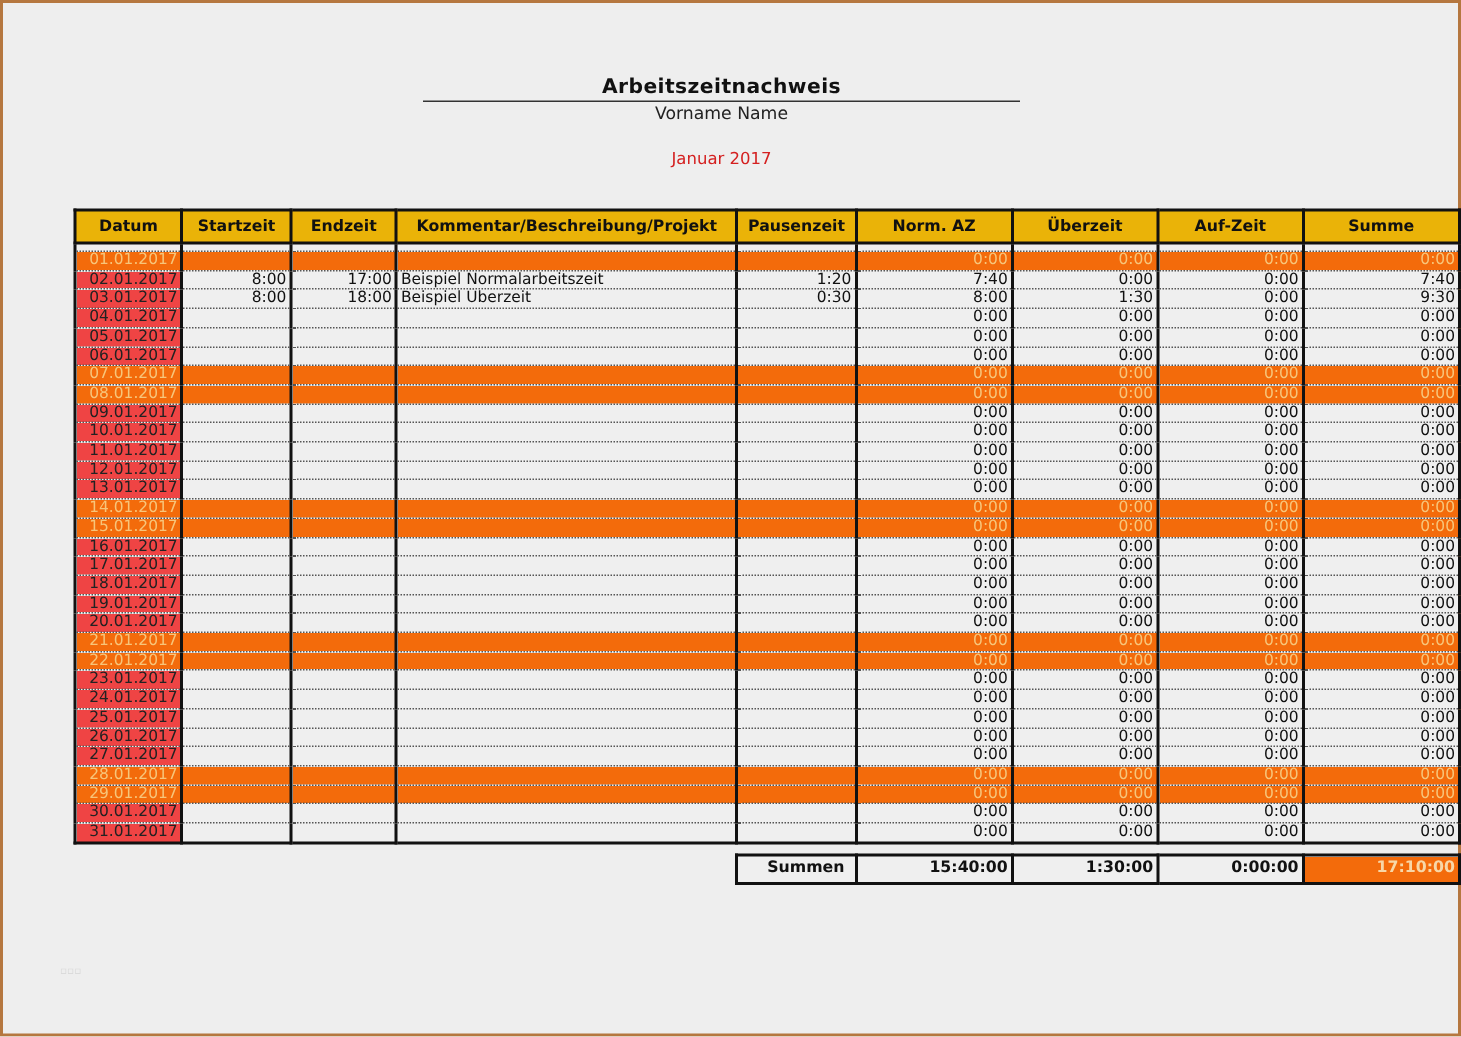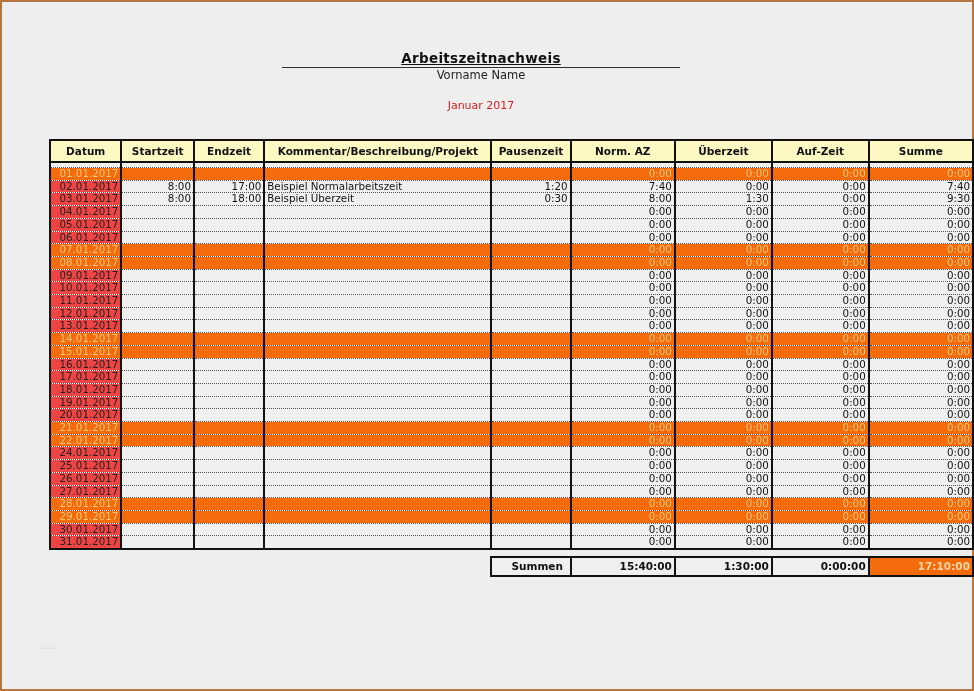--- a/index.html
+++ b/index.html
@@ -8,21 +8,21 @@
     background:#eeeeee;
     font-family:"DejaVu Sans", "Liberation Sans", sans-serif;
     position:relative;
   }
   .frame {
     position:absolute; left:0; top:0; width:970px; height:687px;
     border:2px solid #b5773f;
     background:#eeeeee;
   }
   .title-block { position:absolute; left:282px; top:50px; width:398px; text-align:center; }
-  .doc-title { font-size:13.5px; font-weight:bold; color:#111; letter-spacing:0.3px; height:16px; line-height:16px;text-decoration:underline; }
+  .doc-title { font-size:13.5px; font-weight:bold; color:#111; letter-spacing:0.3px; height:16px; line-height:16px; }
   .title-rule { border-top:1px solid #333; margin-top:1px; }
   .doc-name { font-size:11.5px; color:#222; line-height:14px; }
   .doc-month { position:absolute; left:282px; top:99px; width:398px; text-align:center;
     font-size:11px; font-weight:normal; color:#d42020; }
 
   table.sheet {
     position:absolute; left:49px; top:139px;
     border-collapse:collapse; table-layout:fixed;
     font-size:10.3px; color:#111;
   }
@@ -30,21 +30,21 @@
   table.sheet col.c1 { width:80px; }
   table.sheet col.c2 { width:80px; }
   table.sheet col.c3 { width:237px; }
   table.sheet col.c4 { width:81px; }
   table.sheet col.c5 { width:80px; }
   table.sheet col.c6 { width:80px; }
   table.sheet col.c7 { width:71px; }
   table.sheet col.c8 { width:70px; }
 
   th {
-    height:20px; background:#fef9c3; border:2px solid #111;
+    height:20px; background:#eab308; border:2px solid #111;
     font-weight:bold; font-size:10.5px; text-align:center; padding:0;
   }
   tr.hgap td { height:4px; padding:0; border-left:2px solid #111; border-right:2px solid #111; background:#eeeeee; }
   td {
     height:11.7px; padding:0 2px; line-height:11.7px;
     border-left:2px solid #111; border-right:2px solid #111;
     border-bottom:1px dotted #555;
     text-align:right; white-space:nowrap; overflow:hidden;
     background:#efefef;
   }
@@ -347,20 +347,31 @@
         <td></td>
         <td></td>
         <td class="comment"></td>
         <td></td>
         <td>0:00</td>
         <td>0:00</td>
         <td>0:00</td>
         <td>0:00</td>
       </tr>
       <tr class="">
+        <td class="date">23.01.2017</td>
+        <td></td>
+        <td></td>
+        <td class="comment"></td>
+        <td></td>
+        <td>0:00</td>
+        <td>0:00</td>
+        <td>0:00</td>
+        <td>0:00</td>
+      </tr>
+      <tr class="">
         <td class="date">24.01.2017</td>
         <td></td>
         <td></td>
         <td class="comment"></td>
         <td></td>
         <td>0:00</td>
         <td>0:00</td>
         <td>0:00</td>
         <td>0:00</td>
       </tr>

